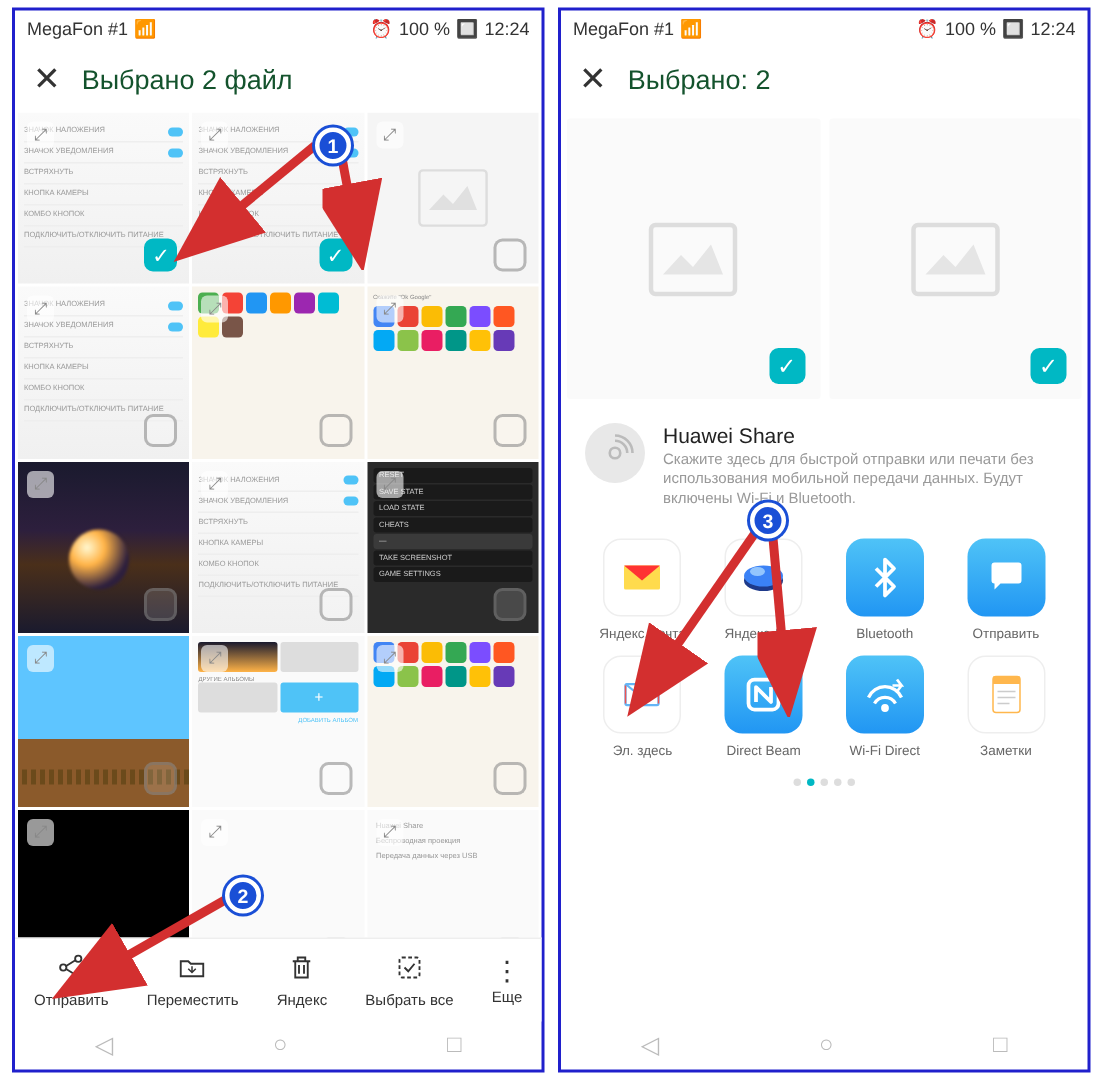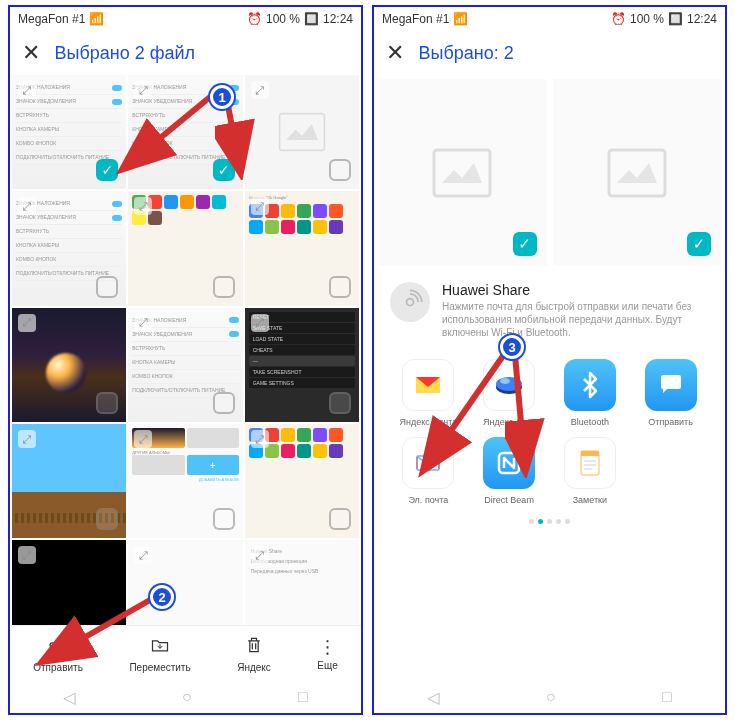--- a/index.html
+++ b/index.html
@@ -8,21 +8,21 @@
   .phone { position: absolute; width: 355px; height: 710px; border: 2px solid #2020cc; background: #fff; top: 5px; }
   .phone-left { left: 8px; }
   .phone-right { left: 372px; }
   
   .status-bar { height: 24px; display: flex; align-items: center; justify-content: space-between; padding: 0 8px; font-size: 12px; color: #333; }
   .status-left { display: flex; align-items: flex-start; gap: 4px; }
   .status-right { display: flex; align-items: center; gap: 4px; }
   
   .header { height: 44px; display: flex; align-items: center; padding: 0 12px; gap: 14px; }
   .close-x { font-size: 22px; font-weight: 300; color: #333; }
-  .header-title { font-size: 18px; color: #1d4ed8; }
+  .header-title { font-size: 18px; color: #14532d; }
   
   .gallery { display: grid; grid-template-columns: repeat(3, 1fr); gap: 2px; padding: 0 2px; }
   .thumb { position: relative; aspect-ratio: 1/1; background: #f5f5f5; overflow: hidden; }
   .thumb-settings { background: linear-gradient(#fafafa,#f0f0f0); }
   .thumb-expand { position: absolute; top: 6px; left: 6px; width: 18px; height: 18px; border-radius: 4px; background: rgba(255,255,255,0.6); display:flex;align-items:center;justify-content:center;font-size:11px;color:#888; }
   .thumb-check { position: absolute; bottom: 8px; right: 8px; width: 22px; height: 22px; border-radius: 6px; border: 2px solid rgba(120,120,120,0.5); background: rgba(255,255,255,0.15); }
   .thumb-check.checked { background: #00b8c4; border-color: #00b8c4; display:flex;align-items:center;justify-content:center;color:#fff;font-size:14px; }
   
   .settings-lines { padding: 6px 4px; font-size: 5px; color: #999; line-height: 2.2; }
   .settings-lines div { border-bottom: 1px solid #eee; padding: 1px 0; display:flex;justify-content:space-between;align-items:center;}
@@ -360,20 +360,29 @@
     </div>
     <div class="action-btn">
       <span class="action-icon">
         <svg width="20" height="20" viewBox="0 0 24 24" fill="none" stroke="#333" stroke-width="1.5">
             <path d="M5 7 L19 7 M9 7 L9 4 L15 4 L15 7 M7 7 L7 20 L17 20 L17 7 M10 10 L10 17 M14 10 L14 17"></path>
           </svg>
       </span>
       <span>Яндекс</span>
     </div>
     <div class="action-btn">
+      <span class="action-icon">
+        <svg width="20" height="20" viewBox="0 0 24 24" fill="none" stroke="#333" stroke-width="1.5">
+            <rect x="4" y="4" width="16" height="16" rx="2" stroke-dasharray="3 2"></rect>
+            <path d="M8 12 L11 15 L16 9"></path>
+          </svg>
+      </span>
+      <span>Выбрать все</span>
+    </div>
+    <div class="action-btn">
       <span class="action-icon">⋮</span>
       <span>Еще</span>
     </div>
   </div>
 
   <div class="nav-bar">
     <span class="nav-btn">◁</span>
     <span class="nav-btn">○</span>
     <span class="nav-btn">□</span>
   </div>
@@ -419,21 +428,21 @@
     <div class="huawei-share">
       <div class="hs-icon">
         <svg width="28" height="28" viewBox="0 0 24 24" fill="none" stroke="#bbb" stroke-width="1.5">
             <circle cx="12" cy="12" r="3"></circle>
             <path d="M12 5 A7 7 0 0 1 19 12"></path>
             <path d="M12 2 A10 10 0 0 1 22 12"></path>
           </svg>
       </div>
       <div class="hs-text">
         <div class="hs-title">Huawei Share</div>
-        <div class="hs-desc">Нажмите почта для быстрой отправки или печати без использования мобильной передачи данных. Будут включены Wi-Fi и Bluetooth.</div>
+        <div class="hs-desc">Скажите здесь для быстрой отправки или печати без использования мобильной передачи данных. Будут включены Wi-Fi и Bluetooth.</div>
       </div>
     </div>
 
     <div class="share-grid">
       <div class="share-item">
         <div class="share-icon" style="background:#fff;border:1px solid #eee;">
           <svg width="32" height="32" viewBox="0 0 32 32">
               <rect x="4" y="8" width="24" height="16" fill="#ffdb4d" rx="1"></rect>
               <path d="M4 8 L16 18 L28 8" fill="#f33"></path>
             </svg>
@@ -467,30 +476,41 @@
         <span class="share-label">Отправить</span>
       </div>
       <div class="share-item">
         <div class="share-icon" style="background:#fff;border:1px solid #eee;">
           <svg width="32" height="32" viewBox="0 0 32 32">
               <rect x="5" y="9" width="22" height="14" fill="#fff" stroke="#64b5f6" stroke-width="1.5" rx="1"></rect>
               <path d="M5 9 L16 18 L27 9" fill="none" stroke="#64b5f6" stroke-width="1.5"></path>
               <path d="M5 10 L5 22 M27 10 L27 22" stroke="#ef5350" stroke-width="1"></path>
             </svg>
         </div>
-        <span class="share-label">Эл. почта</span>
+        <span class="share-label">Эл. здесь</span>
       </div>
       <div class="share-item">
         <div class="share-icon" style="background:linear-gradient(#4fc3f7,#2196f3);">
           <svg width="26" height="26" viewBox="0 0 26 26" fill="none" stroke="#fff" stroke-width="2.5">
               <rect x="3" y="3" width="20" height="20" rx="4"></rect>
               <path d="M8 18 L8 8 L18 18 L18 8" stroke-linejoin="round"></path>
             </svg>
         </div>
         <span class="share-label">Direct Beam</span>
+      </div>
+      <div class="share-item">
+        <div class="share-icon" style="background:linear-gradient(#4fc3f7,#2196f3);">
+          <svg width="30" height="24" viewBox="0 0 30 24" fill="none" stroke="#fff" stroke-width="2.2">
+              <path d="M4 14 A12 12 0 0 1 26 14"></path>
+              <path d="M8 18 A8 8 0 0 1 22 18"></path>
+              <circle cx="15" cy="21" r="1.5" fill="#fff"></circle>
+              <path d="M20 6 L26 6 L23 2 M23 10 L26 6" stroke-width="1.8"></path>
+            </svg>
+        </div>
+        <span class="share-label">Wi-Fi Direct</span>
       </div>
       <div class="share-item">
         <div class="share-icon" style="background:#fff;border:1px solid #eee;">
           <svg width="28" height="30" viewBox="0 0 28 30">
               <rect x="5" y="3" width="18" height="24" fill="#fff" stroke="#ffb74d" stroke-width="1" rx="2"></rect>
               <rect x="5" y="3" width="18" height="5" fill="#ffb74d"></rect>
               <line x1="8" y1="13" x2="20" y2="13" stroke="#ccc"></line>
               <line x1="8" y1="17" x2="20" y2="17" stroke="#ccc"></line>
               <line x1="8" y1="21" x2="16" y2="21" stroke="#ccc"></line>
             </svg>

